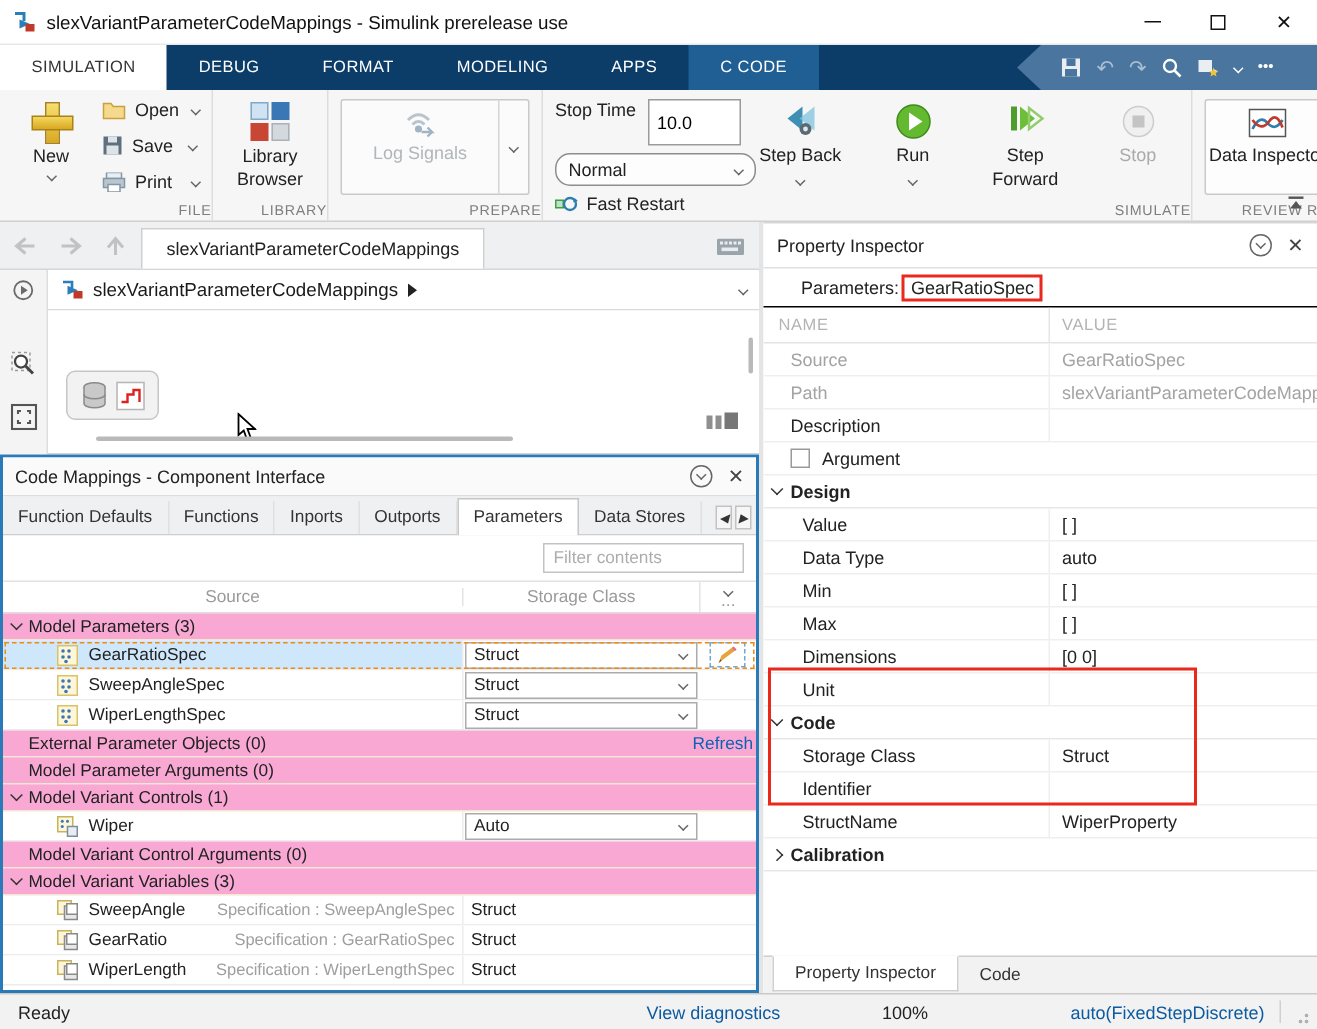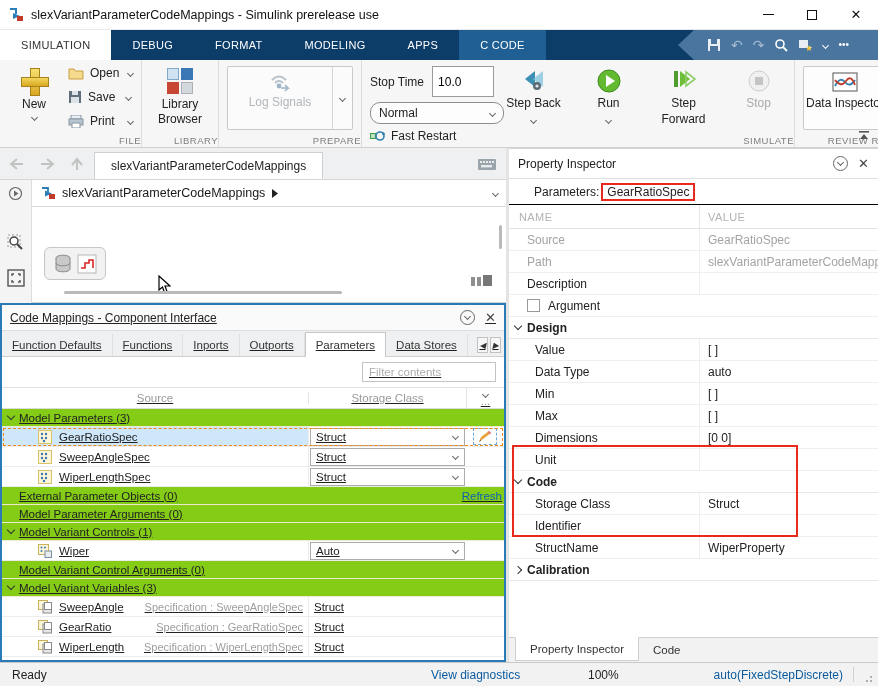--- a/index.html
+++ b/index.html
@@ -37,21 +37,21 @@
   .plusicon { width:26px; height:26px; position:relative; }
   .plusicon:before { content:""; position:absolute; left:9px; top:0; width:8px; height:26px; background:linear-gradient(#f7df6e,#d9a821); border:1px solid #a8811a; }
   .plusicon:after { content:""; position:absolute; left:0; top:9px; width:26px; height:8px; background:linear-gradient(#f3d75e,#d9a821); border:1px solid #a8811a; }
   .lib-icon { width:26px; height:26px; display:grid; grid-template-columns:12px 12px; grid-template-rows:12px 12px; gap:2px; }
   .lib-icon i { display:block; }
   .boxed-btn { border:1px solid #c9c9c9; background:#fbfbfb; border-radius:2px; display:flex; align-items:stretch; }
   .logsig { width:104px; display:flex; flex-direction:column; align-items:center; padding:4px 0 2px; }
   .logsig .blabel { color:#b0b6ba; font-size:12px; text-align:center; line-height:1.2; margin-top:2px; }
   .dd-strip { width:20px; border-left:1px solid #d5d5d5; display:flex; align-items:center; justify-content:center; }
   .simcol { display:flex; flex-direction:column; gap:5px; width:134px; }
-  .strow { display:flex; align-items:center; gap:8px; }
+  .strow { display:flex; gap:8px; }
   .stoptime-input { width:62px; height:31px; border:1px solid #9a9a9a; background:#fff; font-size:12px; padding:0 5px; font-family:"Liberation Sans",sans-serif; }
   .mode-dd { height:22px; border:1px solid #8d8d8d; border-radius:10px; background:#fdfdfd; display:flex; align-items:center; padding:0 8px; justify-content:space-between; }
   .frrow { display:flex; align-items:center; gap:6px; font-size:12px; }
   .simbtns { display:flex; margin-left:2px;gap:20px; }
   .simbtn { width:55px; display:flex; flex-direction:column; align-items:center; padding-top:3px; }
   .simbtn .blabel { font-size:12px; text-align:center; line-height:1.3; margin-top:3px; }
   .simbtn .dim { color:#aaa; }
   .di-wrap { display:flex; }
   .di-btn { border:1px solid #c9c9c9; background:#fdfdfd; border-radius:2px; width:84px; display:flex; flex-direction:column; align-items:center; padding:5px 0 3px; }
   .di-btn .blabel { font-size:12px; text-align:center; line-height:1.25; margin-top:2px; }
@@ -74,39 +74,39 @@
 
   .canvas { position:absolute; top:207px; left:32px; width:474px; height:96px; background:#fff; border-bottom:1px solid #cfd4d8; }
   .block-group { position:absolute; left:12px; top:40px; width:62px; height:33px; border:1px solid #c6c6c6; border-radius:6px; background:#f2f2f2; display:flex; align-items:center; justify-content:center; gap:5px; }
   .hscroll { position:absolute; left:32px; bottom:8px; width:278px; height:3px; background:#b9b9b9; border-radius:2px; }
   .vscroll { position:absolute; right:4px; top:18px; width:3px; height:24px; background:#b9b9b9; border-radius:2px; }
   .badge { position:absolute; right:14px; bottom:16px; display:flex; gap:2px; align-items:flex-end; }
   .badge i { display:block; background:#8f8f8f; }
   .cursor { position:absolute; left:126px; top:68px; }
 
   
-  .cm-panel { position:absolute; top:303px; left:0; width:506px; height:359px; background:#fff; border:2px solid #2a7ab8; display:flex; flex-direction:column;text-decoration:underline; }
+  .cm-panel { position:absolute; top:303px; left:0; width:506px; height:359px; background:#fff; border:2px solid #2a7ab8; display:flex; flex-direction:column; }
   .cm-header { height:26px; display:flex; align-items:center; padding:0 8px; border-bottom:1px solid #ddd; background:#fafafa; font-size:12px; color:#222; }
   .cm-hicons { margin-left:auto; display:flex; gap:10px; align-items:center; }
   .circ-chev { width:15px; height:15px; border:1px solid #666; border-radius:50%; display:flex; align-items:center; justify-content:center; }
   .circ-chev .chev-sm { margin-top:-2px; }
   .xicon { font-size:13px; color:#444; line-height:1; }
   .cm-tabs { height:26px; background:#eef0f1; display:flex; align-items:flex-end; border-bottom:1px solid #cfcfcf; }
   .cmtab { height:22px; padding:0 10px; font-size:11.5px; color:#333; display:flex; align-items:center; white-space:nowrap; border-right:1px solid #e0e0e0; }
   .cmtab.active { background:#fff; height:25px; border:1px solid #c6c6c6; border-bottom:none; margin-bottom:-1px; }
   .tab-scroll { margin-left:auto; display:flex; gap:2px; padding:0 3px 3px 0; }
   .tab-scroll i { width:11px; height:16px; border:1px solid #c2c2c2; background:#f6f6f6; display:flex; align-items:center; justify-content:center; font-size:8px; color:#333; }
   .cm-filterrow { height:30px; display:flex; align-items:center; justify-content:flex-end; padding-right:8px; background:#fff; }
   .filter-input { width:134px; height:20px; border:1px solid #c3c3c3; font-size:11.5px; padding:0 6px; color:#333; font-family:"Liberation Sans",sans-serif; }
   .filter-input::placeholder { color:#adadad; }
   .cm-thead { height:22px; display:flex; border-top:1px solid #e2e2e2; border-bottom:1px solid #dcdcdc; color:#9a9a9a; font-size:11.5px; align-items:center; }
   .col-src { width:306px; text-align:center; }
   .col-store { width:158px; text-align:center; border-left:1px solid #e4e4e4; }
   .col-more { flex:1; text-align:center; color:#9a9a9a; line-height:.5; border-left:1px solid #e4e4e4; height:100%; display:flex; flex-direction:column; align-items:center; justify-content:center; gap:1px; }
-  .cm-grow { height:18px; background:#84cc16; border-bottom:1px solid #eee9cf; display:flex; align-items:center; padding-left:6px; font-size:11.5px; color:#222; gap:5px; }
+  .cm-grow { height:18px; background:#f9a8d4; border-bottom:1px solid #eee9cf; display:flex; align-items:center; padding-left:6px; font-size:11.5px; color:#222; gap:5px; }
   .cm-grow .refresh { margin-left:auto; padding-right:2px; color:#0b62b5; }
   .exp { width:6px; height:6px; border-right:1.4px solid #333; border-bottom:1.4px solid #333; transform:rotate(45deg); display:inline-block; margin-top:-3px; }
   .cm-row { height:20px; display:flex; align-items:stretch; border-bottom:1px solid #ececec; background:#fff; }
   .cm-row .src { width:306px; display:flex; align-items:center; padding-left:36px; gap:7px; font-size:11.5px; }
   .cm-row .spec { margin-left:auto; padding-right:5px; color:#9e9e9e; font-size:11px; }
   .cm-row .store { width:158px; display:flex; align-items:center; border-left:1px solid #ececec; }
   .cm-row .acts { flex:1; display:flex; align-items:center; justify-content:center; }
   .dd-box { flex:1; height:18px; margin:0 1px; border:1px solid #ababab; background:#fff; display:flex; align-items:center; justify-content:space-between; padding:0 6px 0 5px; font-size:11.5px; }
   .plain-store { padding-left:5px; font-size:11.5px; display:flex; align-items:center; }
   .cm-row.selected { outline:1.5px dashed #ef8a12; outline-offset:-2px; }

